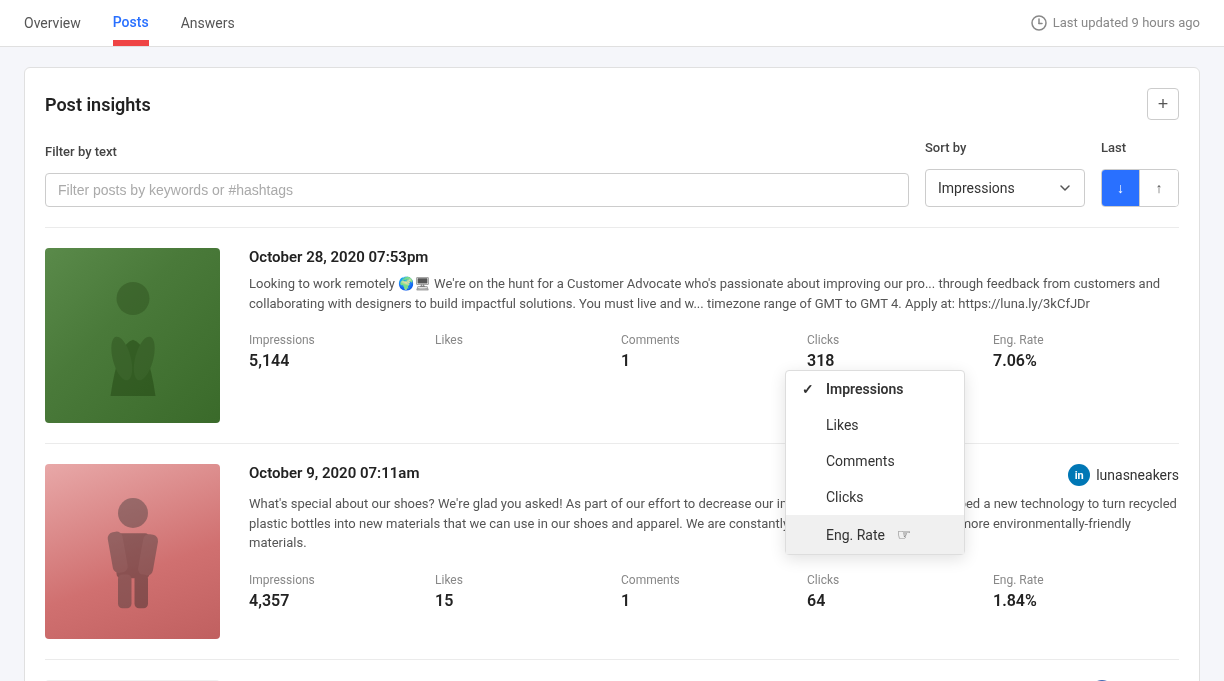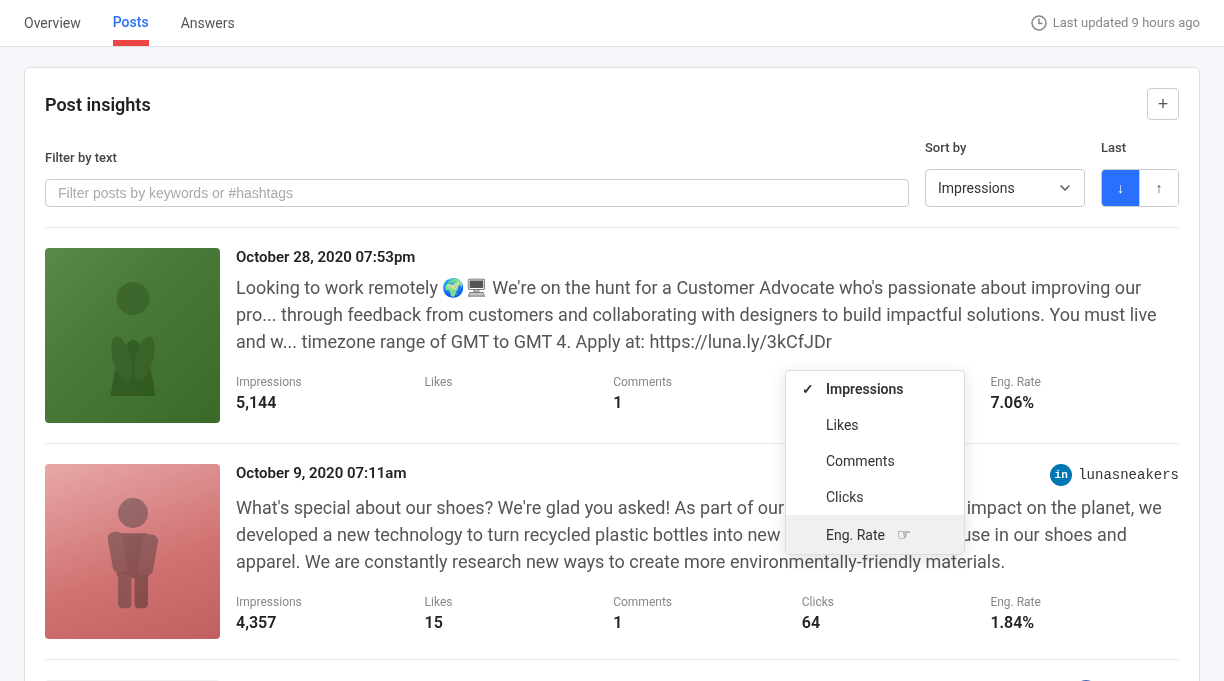--- a/index.html
+++ b/index.html
@@ -98,21 +98,21 @@
       flex: 1;
     }
     .section-label {
       font-size: 13px;
       color: #444;
       margin-bottom: 14px;
       font-weight: 500;
     }
     .filter-input {
       width: 100%;
-      height: 28px;
+      height: 34px;
       border: 1px solid #ccc;
       border-radius: 4px;
       padding: 0 12px;
       font-size: 14px;
       color: #555;
       outline: none;
     }
     .filter-input::placeholder {
       color: #aaa;
     }
@@ -192,21 +192,21 @@
     }
     .check-icon {
       width: 16px;
       color: #333;
       font-size: 14px;
     }
 
     
     .post-row {
       display: flex;
-      gap: 16px;
+      gap: 29px;
       padding: 20px 0;
       border-top: 1px solid #ebebeb;
       position: relative;
     }
     .post-thumbnail {
       width: 175px;
       height: 175px;
       border-radius: 4px;
       flex-shrink: 0;
       background: #ccc;
@@ -225,36 +225,35 @@
       font-size: 15px;
       font-weight: 600;
       color: #222;
     }
     .post-account {
       display: flex;
       align-items: center;
       gap: 6px;
       font-size: 14px;
       color: #333;
-      font-family: Liberation Mono, monospace;
     }
     .account-icon {
       width: 22px;
       height: 22px;
       border-radius: 50%;
       background: #0077b5;
       display: flex;
       align-items: center;
       justify-content: center;
       color: #fff;
       font-size: 11px;
       font-weight: 700;
     }
     .post-text {
-      font-size: 18px;
+      font-size: 13px;
       color: #555;
       line-height: 1.5;
       margin-bottom: 20px;
       overflow: hidden;
       display: -webkit-box;
       -webkit-line-clamp: 3;
       -webkit-box-orient: vertical;
     }
     .post-stats {
       display: flex;

